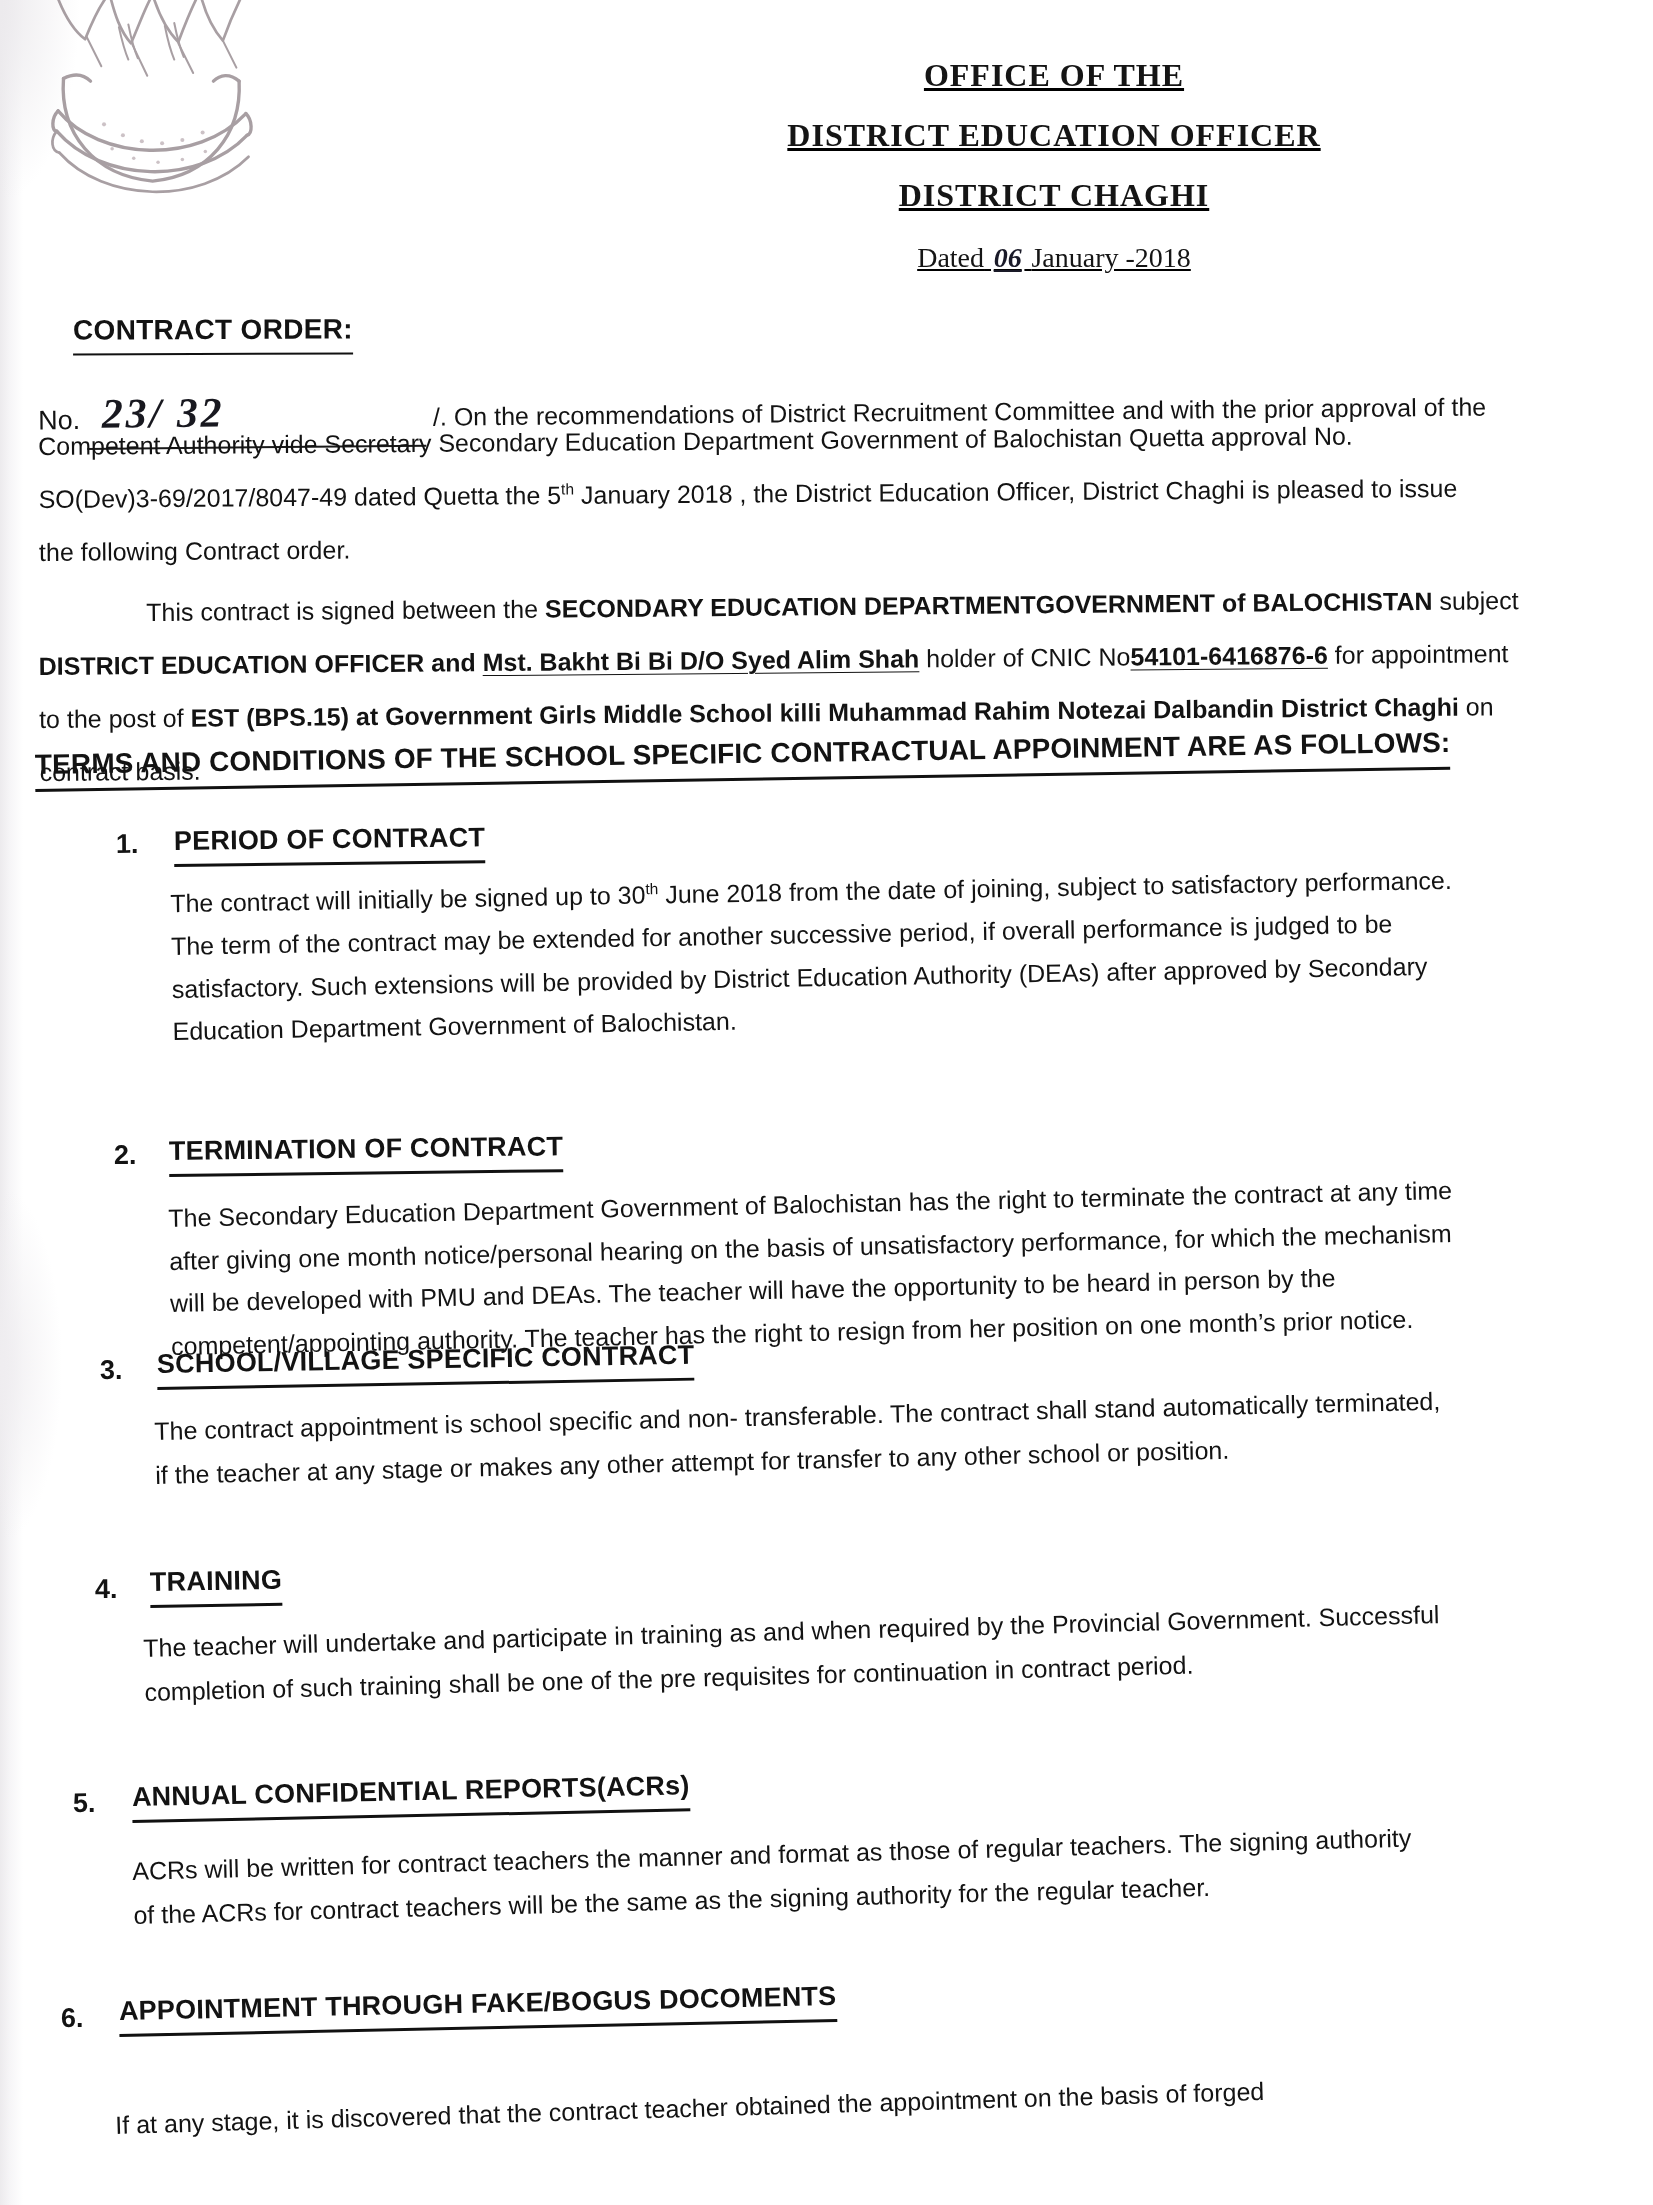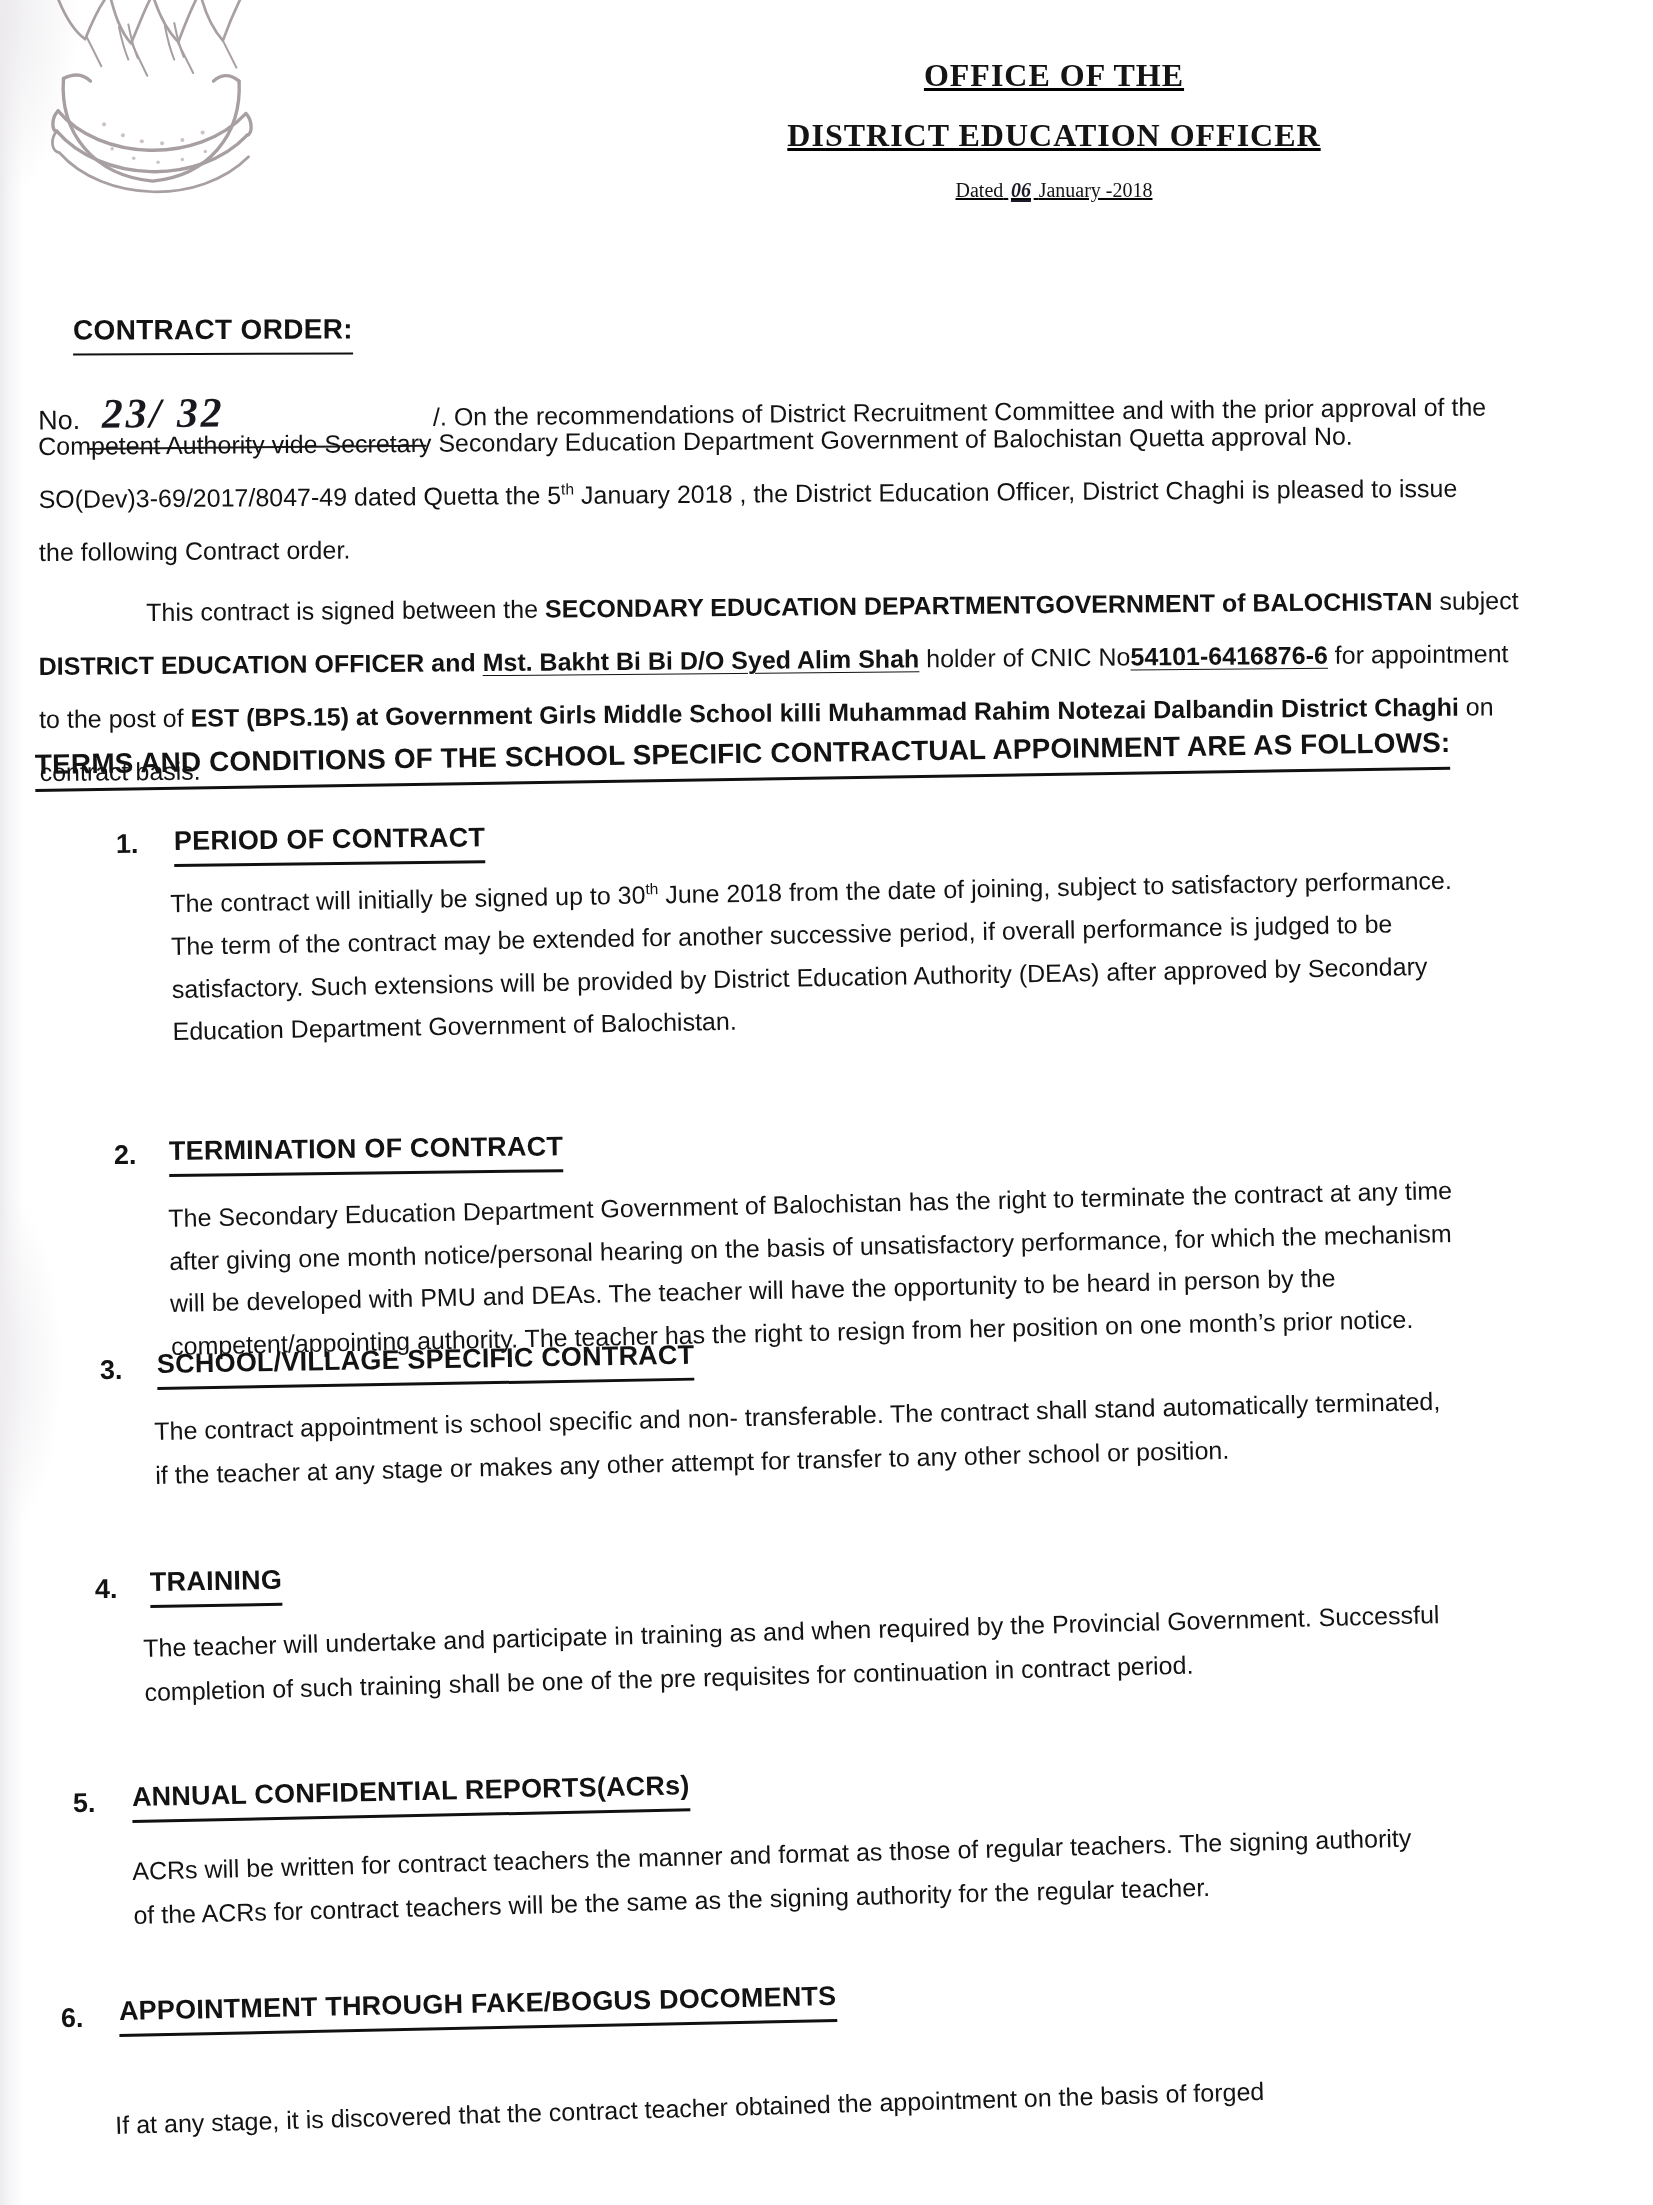--- a/index.html
+++ b/index.html
@@ -65,21 +65,21 @@
     font-weight: bold;
     color: #151515;
     letter-spacing: 1px;
     white-space: nowrap;
   }
   .hl1 { font-size: 32px; line-height: 1.0; margin-bottom: 28px; }
   .hl2 { font-size: 32px; line-height: 1.0; margin-bottom: 28px; }
   .hl3 { font-size: 32px; line-height: 1.0; margin-bottom: 31px; }
   .dated-line {
     font-family: "Liberation Serif", serif;
-    font-size: 20px;
+    font-size: 28px;
     color: #151515;
     white-space: nowrap;
   }
   .hand {
     font-family: "Liberation Serif", serif;
     font-style: italic;
     font-weight: bold;
     color: #1a1a28;
     text-decoration: underline;
     text-underline-offset: 3.4px;
@@ -243,20 +243,21 @@
         <circle cx="176" cy="252" r="2.6"></circle>
           <circle cx="212" cy="248" r="2.6"></circle>
         <circle cx="246" cy="236" r="2.6"></circle>
       </g>
     </svg>
   </div>
 
   <div class="header">
     <div class="header-line hl1">OFFICE OF THE</div>
     <div class="header-line hl2">DISTRICT EDUCATION OFFICER</div>
+    <div class="header-line hl3">DISTRICT CHAGHI</div>
     <div class="dated-line">
       <span>Dated</span>
       <span class="hand">06</span>
       <span>January -2018</span>
     </div>
   </div>
 
   <div class="doc">
 
     <div class="contract-order-label">CONTRACT ORDER:</div>

